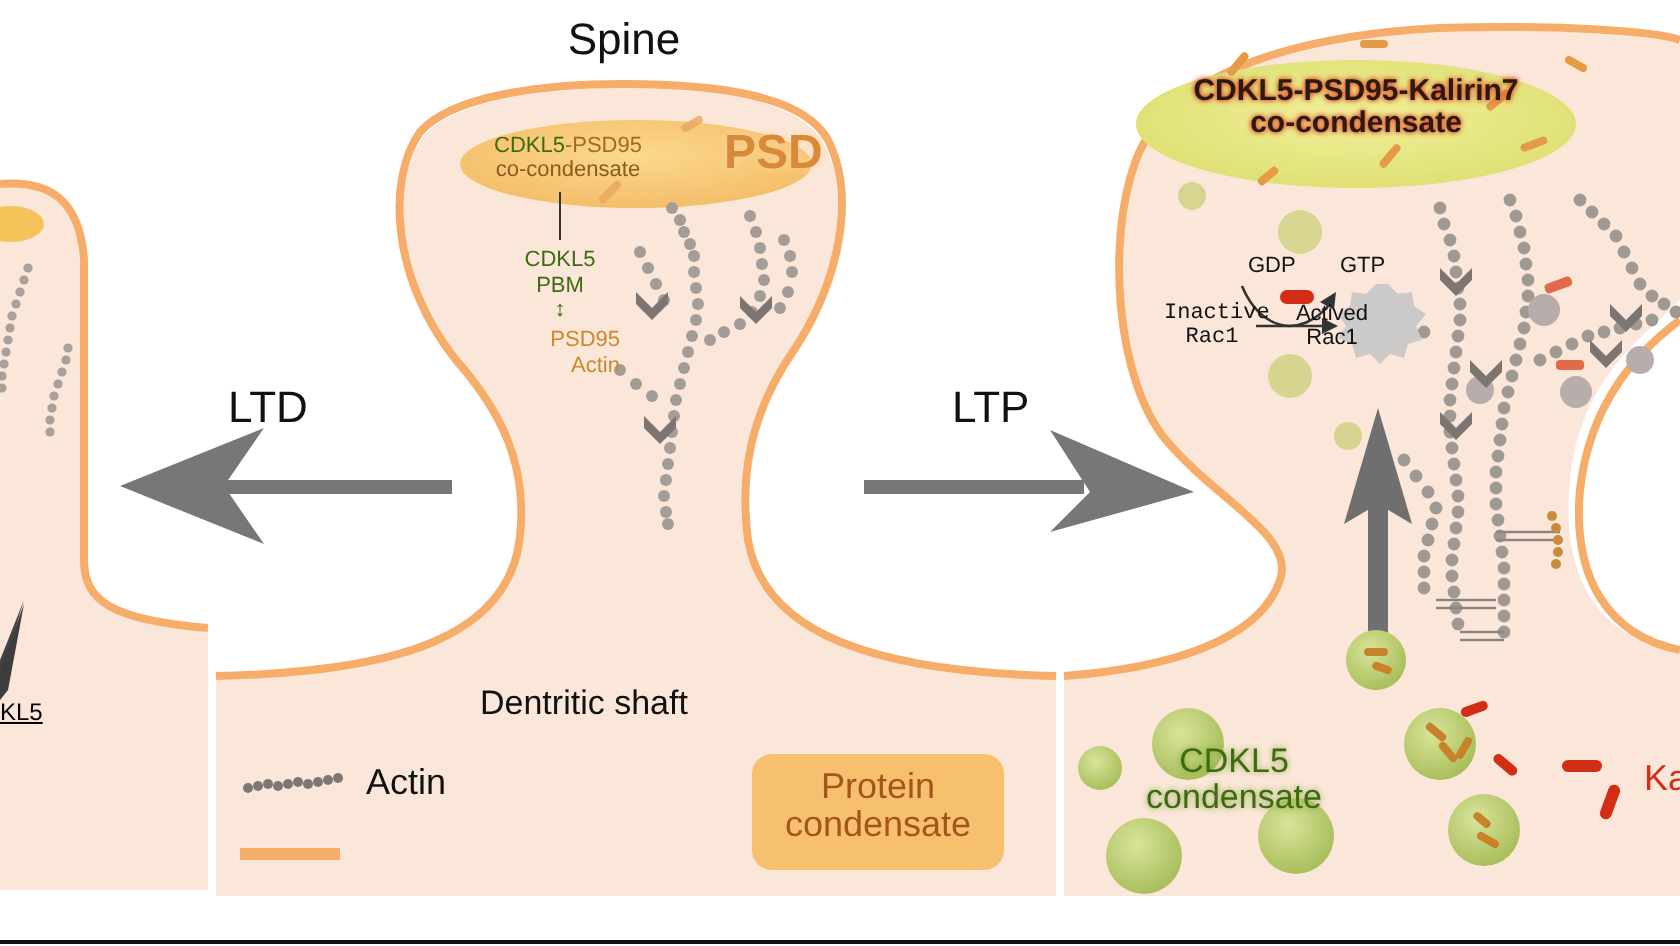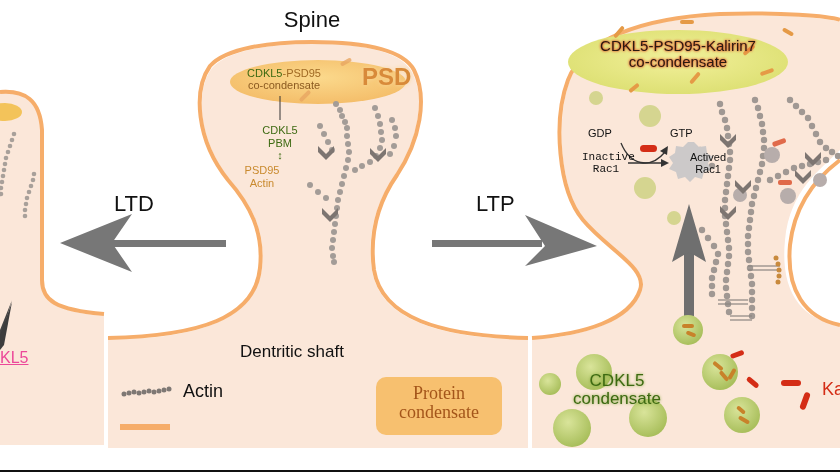--- a/index.html
+++ b/index.html
@@ -339,50 +339,50 @@
   <div class="lbl" style="left:238px;top:68px;width:92px;font-size:11px;">
     <span style="color:#3d6a12;">CDKL5</span><span style="color:#a06a24;">-PSD95</span><br>
     <span style="color:#8b5a20;">co-condensate</span>
   </div>
 
   <div class="lbl" style="left:250px;top:124px;width:60px;font-size:11px;color:#3d6a12;line-height:1.15;">
     <span>CDKL5</span><br>
     <span>PBM</span>
   </div>
   <div class="lbl" style="left:270px;top:150px;width:20px;font-size:11px;color:#3d6a12;">↕</div>
-  <div class="lbl" style="left:232px;top:164px;width:60px;font-size:11px;color:#c98a2e;line-height:1.15;">
+  <div class="lbl" style="left:250px;top:164px;width:60px;font-size:11px;color:#c98a2e;line-height:1.15;text-align:right;">
     <span>PSD95</span><br>
     <span>Actin</span>
   </div>
 
   <div class="lbl t-black" style="left:114px;top:192px;font-size:22px;">LTD</div>
   <div class="lbl t-black" style="left:476px;top:192px;font-size:22px;">LTP</div>
 
-  <div class="lbl" style="left:0px;top:350px;font-size:16px;color:#ec4899;text-decoration:underline;">KL5</div>
+  <div class="lbl" style="left:0px;top:350px;font-size:12px;color:#000000;text-decoration:underline;">KL5</div>
 
   <div class="lbl t-black" style="left:240px;top:343px;font-size:17px;">Dentritic shaft</div>
 
   <div class="lbl t-black" style="left:183px;top:382px;font-size:18px;">Actin</div>
-  <div class="lbl" style="left:376px;top:384px;width:126px;font-size:18px;color:#a4551a;font-family:Liberation Serif, serif;">
+  <div class="lbl" style="left:376px;top:384px;width:126px;font-size:18px;color:#a4551a;">
     <span>Protein</span><br>
     <span>condensate</span>
   </div>
 
-  <div class="lbl" style="left:586px;top:38px;width:184px;font-size:15px;color:#2a1a10;font-weight:normal;text-shadow:0 0 3px #e0502a,0 0 2px #e0502a;">
+  <div class="lbl" style="left:586px;top:38px;width:184px;font-size:15px;color:#2a1a10;font-weight:bold;text-shadow:0 0 3px #e0502a,0 0 2px #e0502a;">
     <span>CDKL5-PSD95-Kalirin7</span><br>
     <span>co-condensate</span>
   </div>
 
-  <div class="lbl t-black" style="left:588px;top:128px;font-size:11px;">GDP</div>
+  <div class="lbl t-black" style="left:624px;top:128px;font-size:11px;">GDP</div>
   <div class="lbl t-black" style="left:670px;top:128px;font-size:11px;">GTP</div>
   <div class="lbl t-black" style="left:582px;top:152px;width:48px;font-size:11px;font-family:Liberation Mono, monospace;">
     <span>Inactive</span><br>
     <span>Rac1</span>
   </div>
-  <div class="lbl t-black" style="left:684px;top:152px;width:48px;font-size:11px;">
+  <div class="lbl t-black" style="left:642px;top:152px;width:48px;font-size:11px;">
     <span>Actived</span><br>
     <span>Rac1</span>
   </div>
 
   <div class="lbl" style="left:552px;top:372px;width:130px;font-size:17px;color:#3d6a12;text-shadow:0 0 3px #86a83c;">
     <span>CDKL5</span><br>
     <span>condensate</span>
   </div>
 
   <div class="lbl" style="left:822px;top:380px;font-size:18px;color:#d42d16;">Ka</div>

